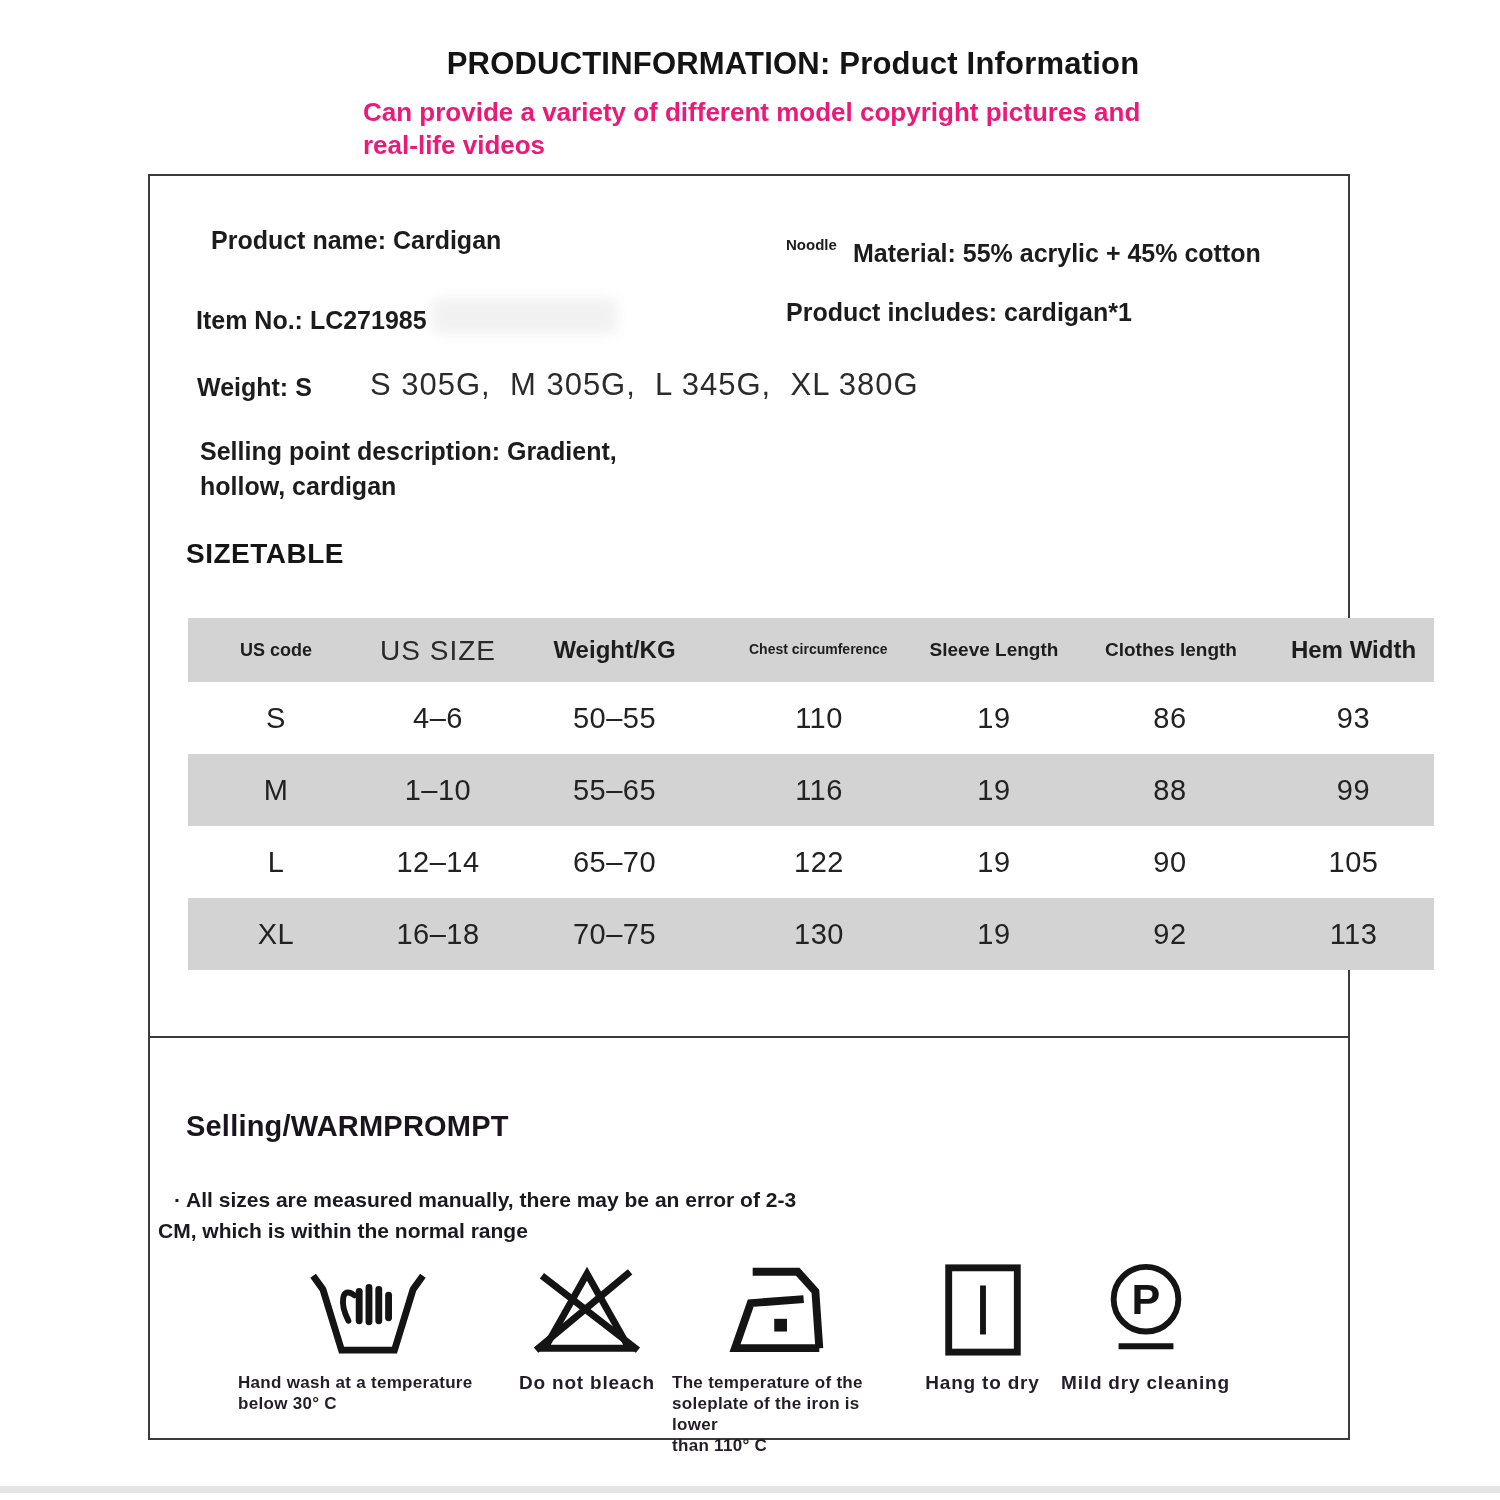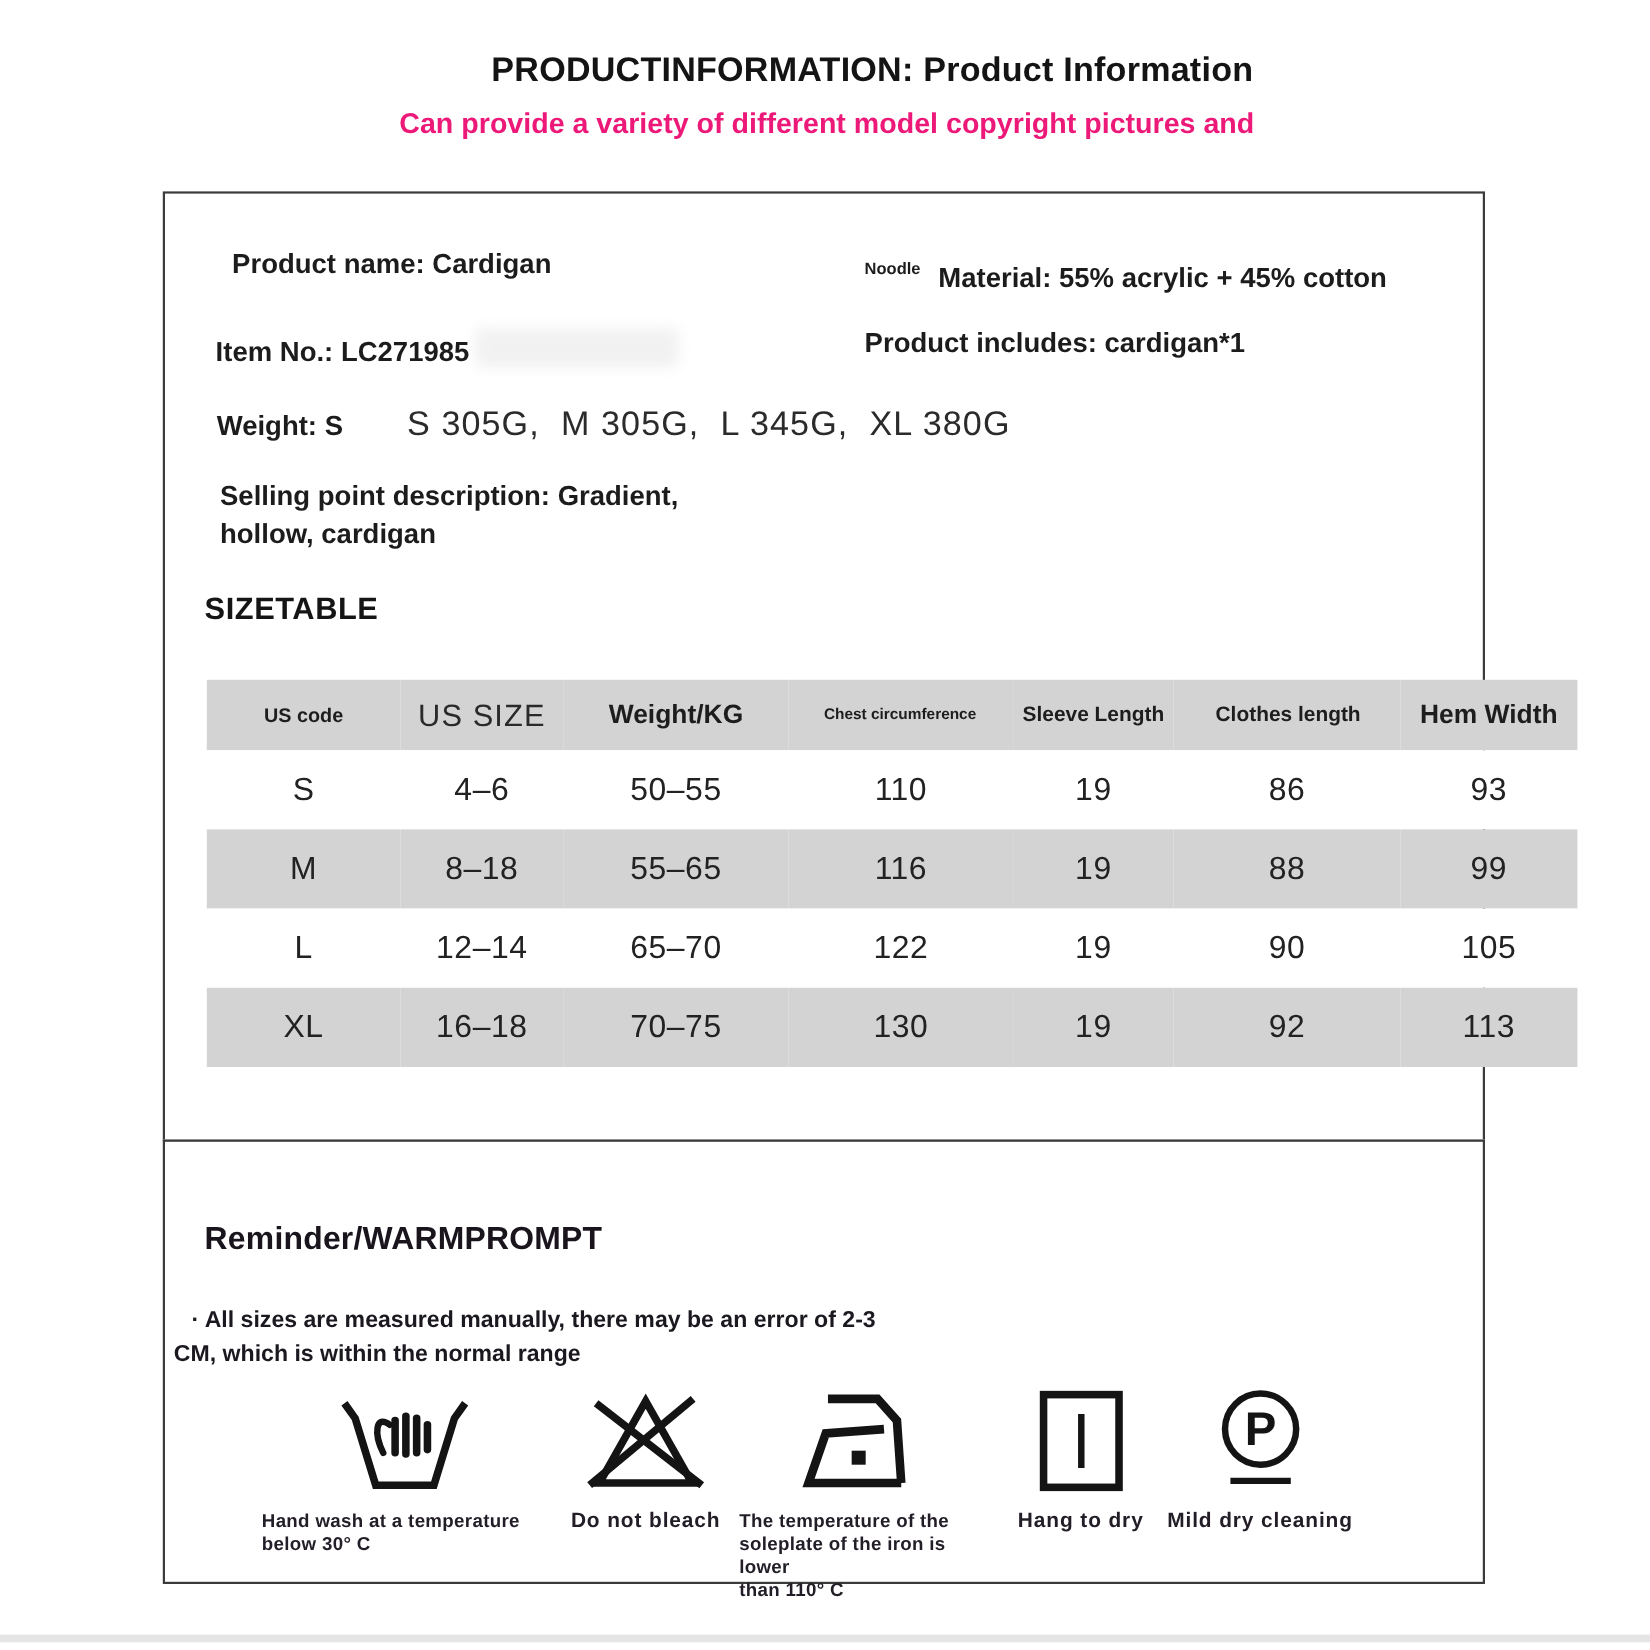--- a/index.html
+++ b/index.html
@@ -81,20 +81,21 @@
 </style>
 </head>
 <body>
 
 <div class="page">
 
   <div class="page-title">PRODUCTINFORMATION: Product Information</div>
 
   <div class="page-subtitle">
     <div>Can provide a variety of different model copyright pictures and</div>
+    <div>real-life videos</div>
   </div>
 
   <div class="info-box box-product">
     <div class="abs b25 product-name">Product name: Cardigan</div>
     <div class="abs noodle-label">Noodle</div>
     <div class="abs b25 material-label">Material: 55% acrylic + 45% cotton</div>
     <div class="abs b25 item-no">Item No.: LC271985</div>
     <div class="abs erased-smudge"></div>
     <div class="abs b25 includes-label">Product includes: cardigan*1</div>
     <div class="abs b25 weight-label">Weight: S</div>
@@ -123,21 +124,21 @@
               <td class="col-0">S</td>
               <td class="col-1">4–6</td>
               <td class="col-2">50–55</td>
               <td class="col-3">110</td>
               <td class="col-4">19</td>
               <td class="col-5">86</td>
               <td class="col-6">93</td>
             </tr>
             <tr class="stripe">
               <td class="col-0">M</td>
-              <td class="col-1">8–18</td>
+              <td class="col-1">1–10</td>
               <td class="col-2">55–65</td>
               <td class="col-3">116</td>
               <td class="col-4">19</td>
               <td class="col-5">88</td>
               <td class="col-6">99</td>
             </tr>
             <tr>
               <td class="col-0">L</td>
               <td class="col-1">12–14</td>
               <td class="col-2">65–70</td>
@@ -154,21 +155,21 @@
               <td class="col-4">19</td>
               <td class="col-5">92</td>
               <td class="col-6">113</td>
             </tr>
           </tbody>
       </table>
     </div>
   </div>
 
   <div class="info-box box-reminder">
-    <div class="abs reminder-heading">Reminder/WARMPROMPT</div>
+    <div class="abs reminder-heading">Selling/WARMPROMPT</div>
     <div class="abs reminder-note">
       <div class="line-0">· All sizes are measured manually, there may be an error of 2-3</div>
       <div class="line-1">CM, which is within the normal range</div>
     </div>
     <div>
         <div class="care-item care-0 multi">
           <div class="care-icon">
             <svg width="118" height="98" viewBox="0 0 120 100">
               <path d="M4,16 L14,30 L33,92 L87,92 L106,30 L116,16" stroke="#141414" fill="none" stroke-width="7"></path>
               <path d="M40,62 C31,44 33,26 46,36" stroke="#141414" fill="none" stroke-width="6" stroke-linecap="round"></path>

